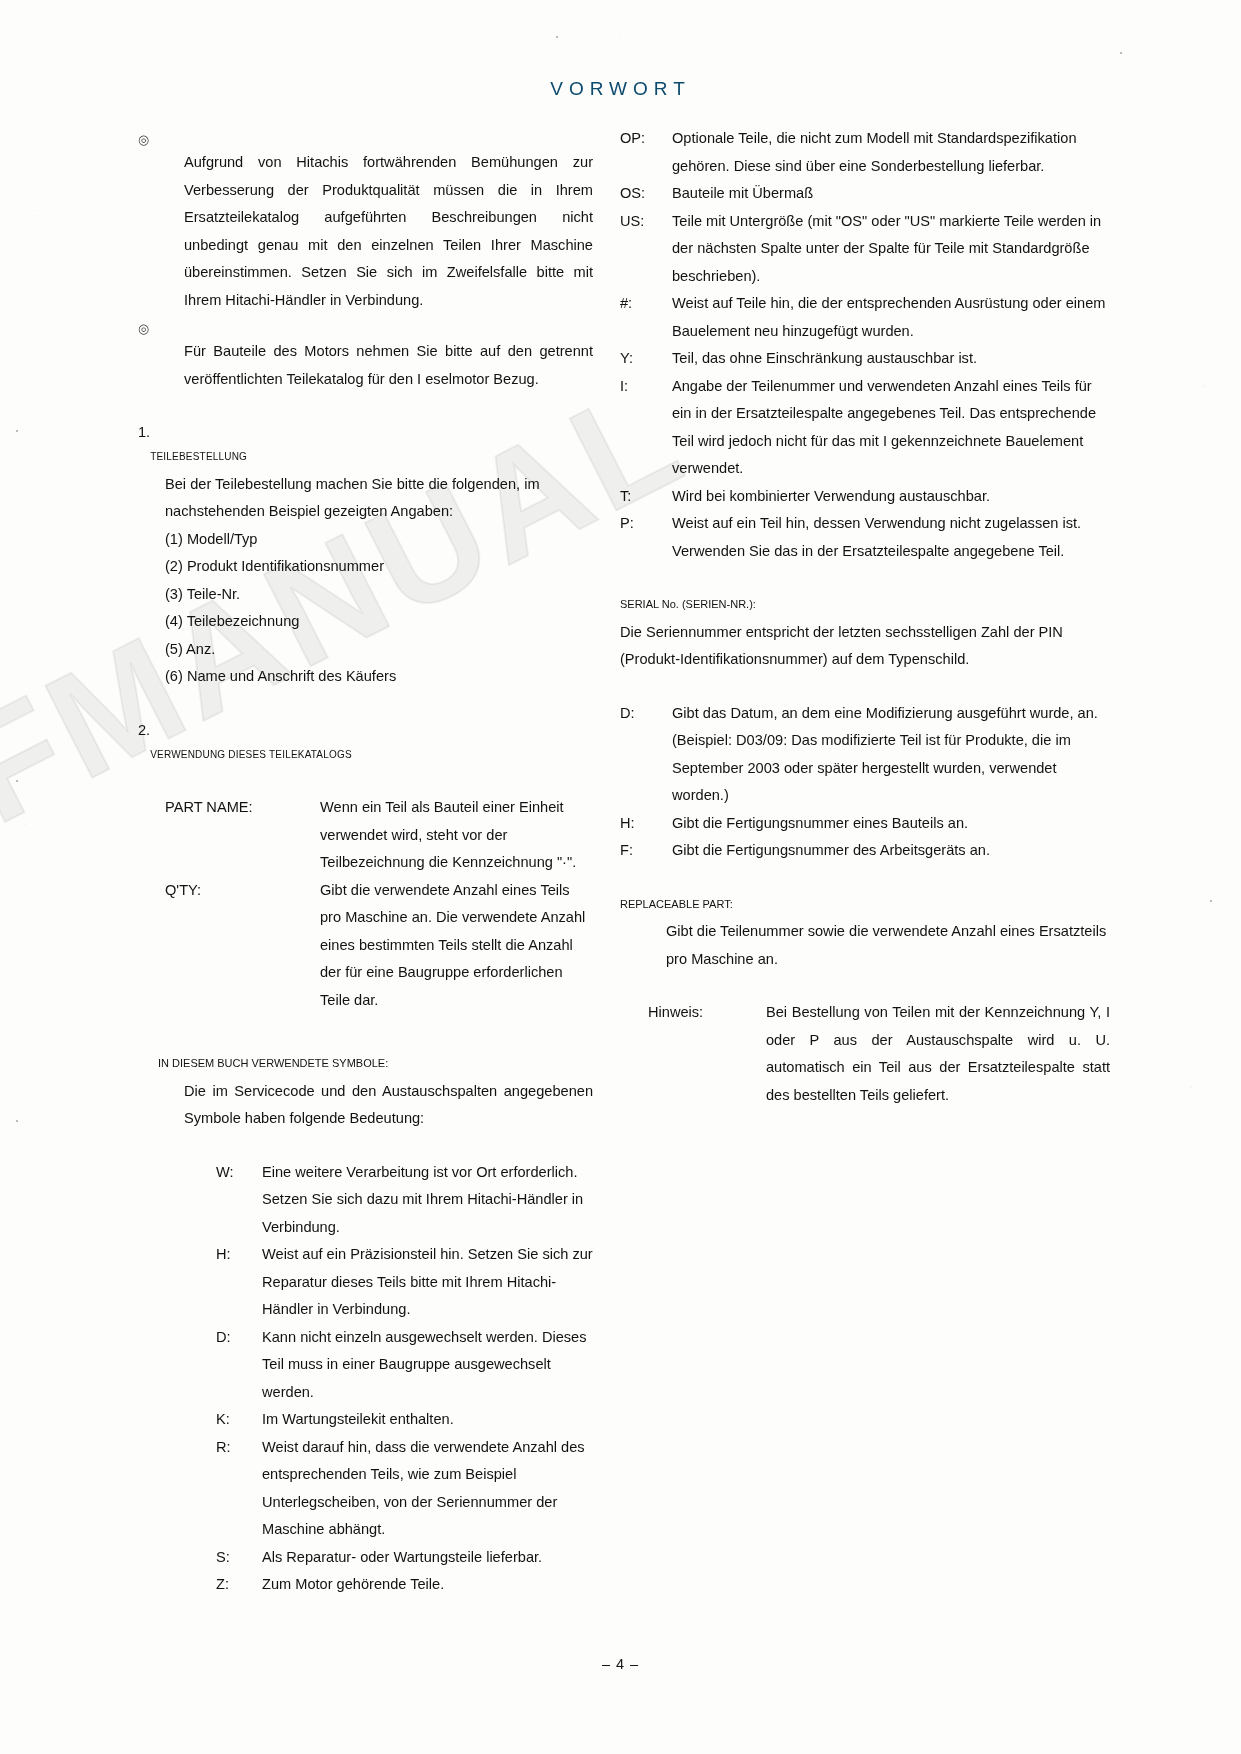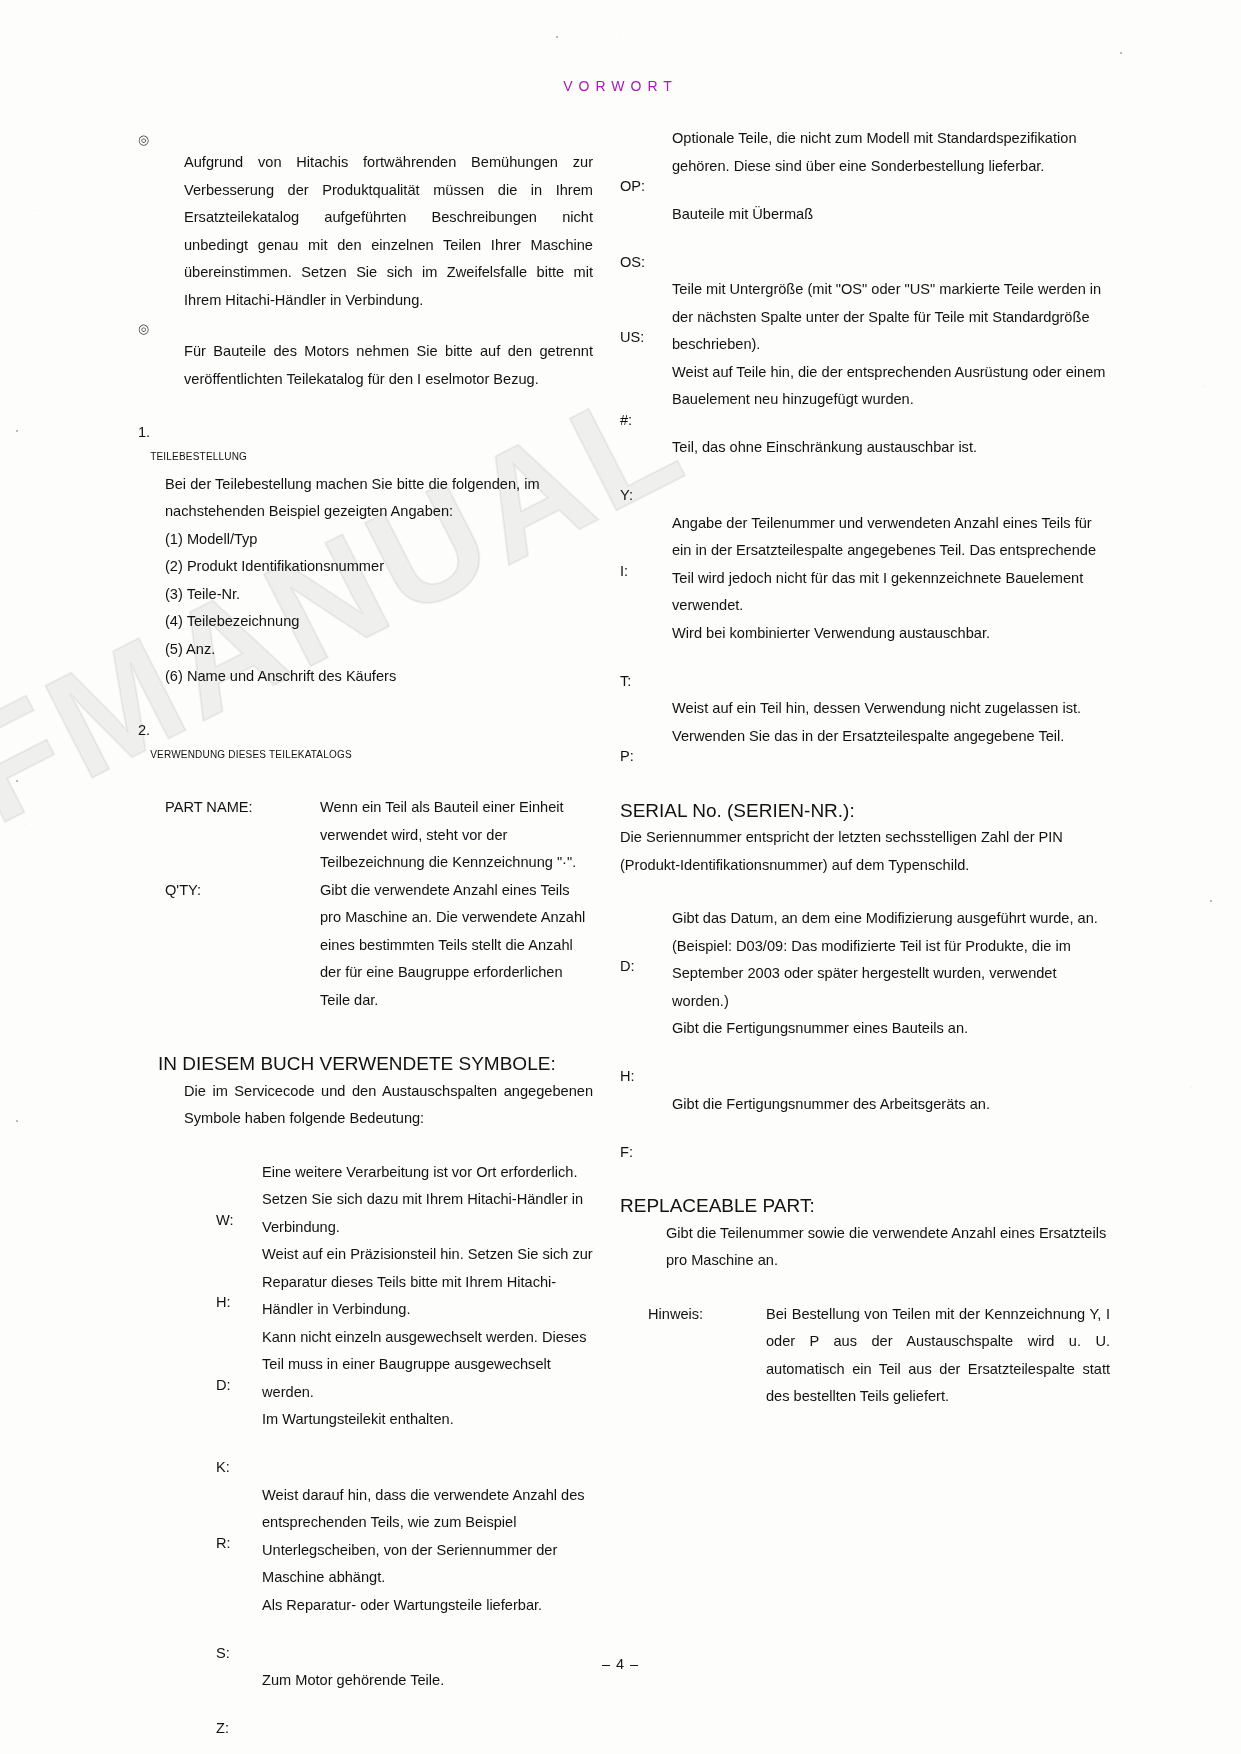--- a/index.html
+++ b/index.html
@@ -53,24 +53,24 @@
     line-height: 1;
   }
 
   
   .page-title {
     position: absolute;
     top: 78px;
     left: 0;
     width: 100%;
     text-align: center;
-    font-size: 14px;
+    font-size: 19px;
     letter-spacing: 6px;
     font-weight: 400;
-    color: #a21caf;
+    color: #0c4a6e;
   }
 
   
   .col {
     position: absolute;
     top: 125px;
     font-size: 14.6px;
     line-height: 27.5px;
     color: #121212;
   }
@@ -102,31 +102,30 @@
   .just { text-align: justify; text-justify: inter-word; }
 
   
   .def {
     display: flex;
     align-items: flex-start;
   }
   .def .code {
     flex: 0 0 auto;
     width: 46px;
-    margin-top: 48px;
   }
   .def .desc { flex: 1 1 auto; }
 
   .indent-1 { margin-left: 20px; }
   .indent-2 { margin-left: 78px; }
   .indent-3 { margin-left: 46px; }
   .gap-md { height: 26px; }
   .gap-lg { height: 36px; }
 
-  .heading-plain { font-size: 19px; }
+  .heading-plain { font-size: 11px; }
 
   
   .pn-row { display: flex; align-items: flex-start; }
   .pn-row .pn-label { flex: 0 0 155px; }
   .pn-row .pn-text  { flex: 1 1 auto; }
 
   
   .def-wide .code { width: 52px; }
   .serial-body { }
 

